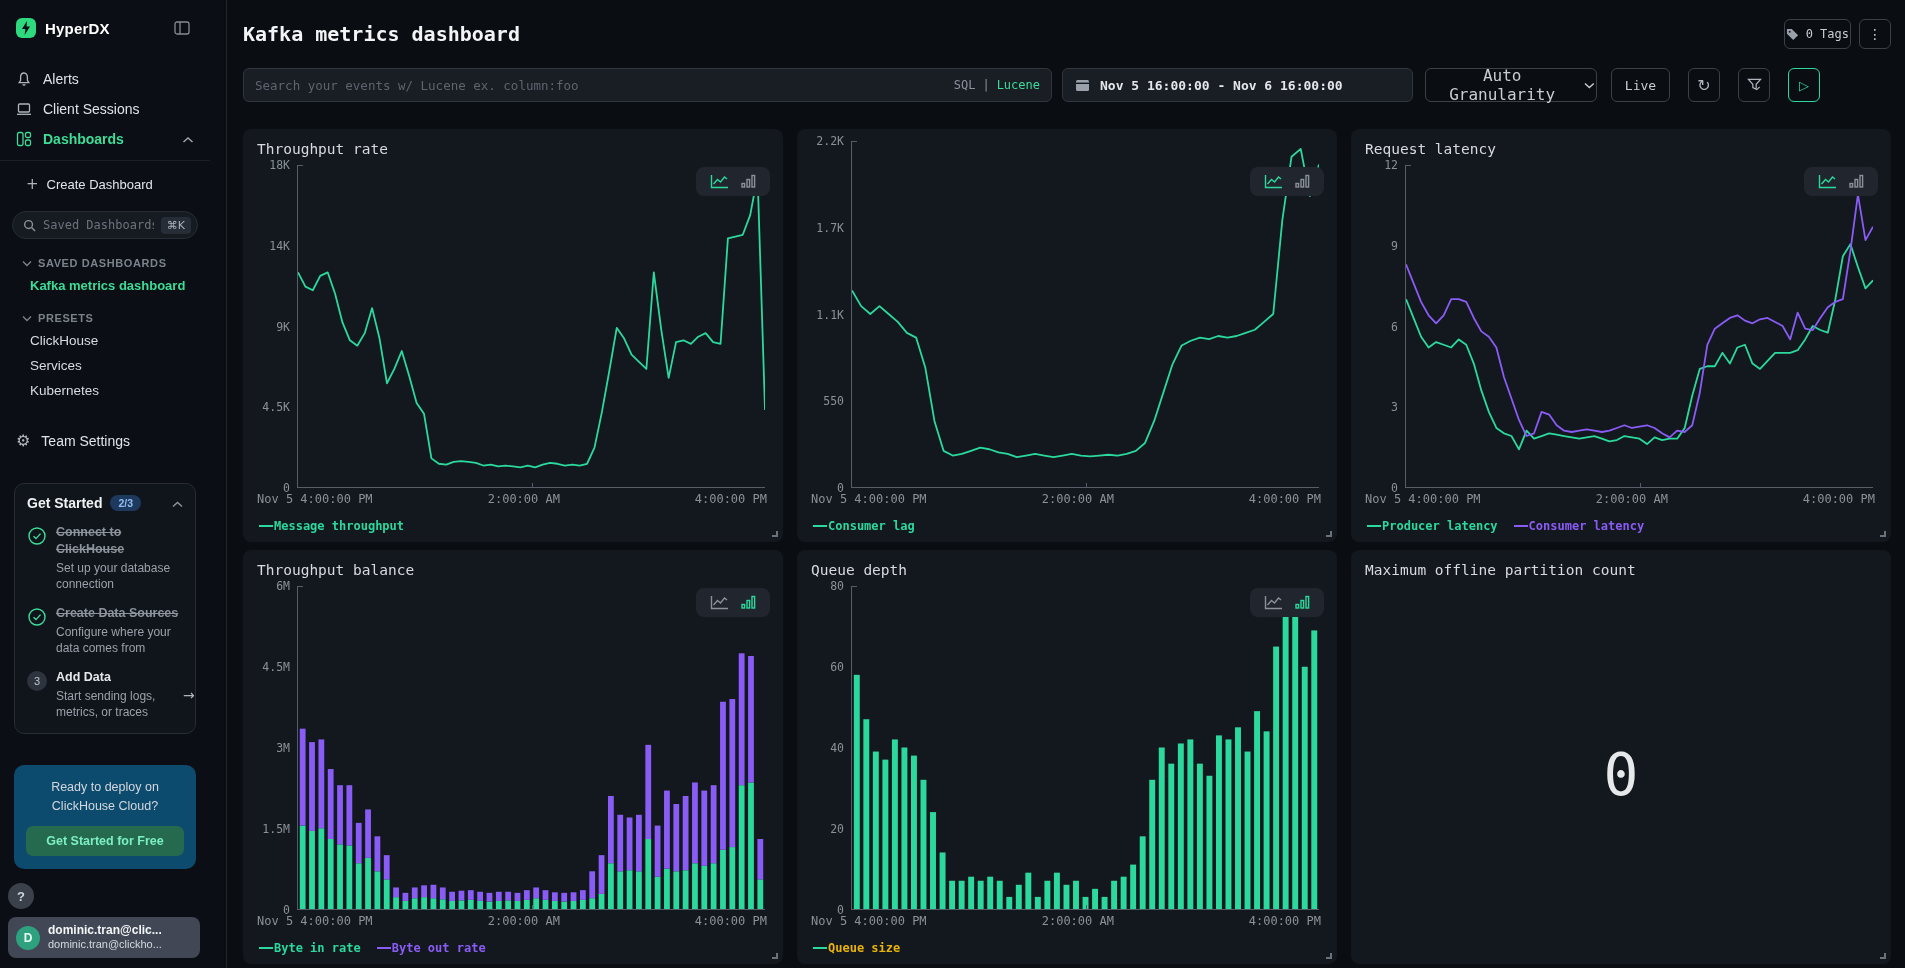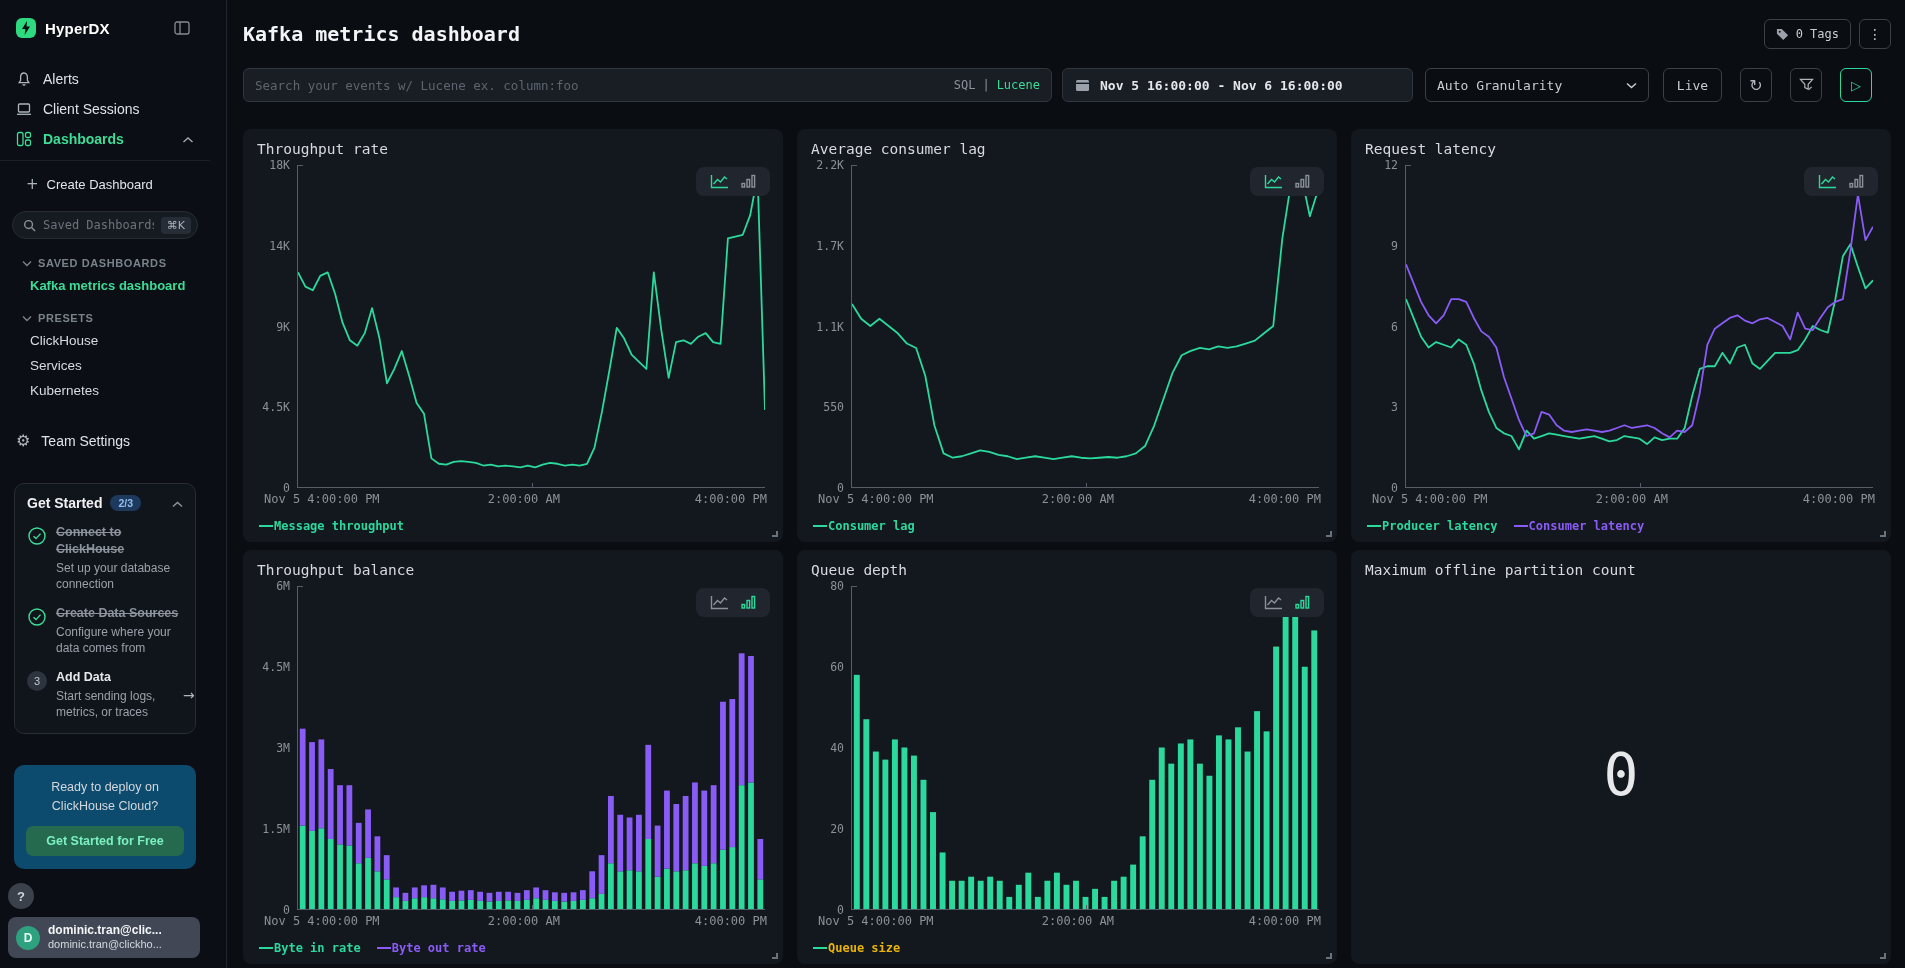--- a/index.html
+++ b/index.html
@@ -72,37 +72,37 @@
   .user-name { font-size:12px; font-weight:bold; color:#f4f6f8; line-height:1.25; }
   .user-email { font-size:11px; color:#d5d9de; line-height:1.25; }
   .sidebar-spacer { margin-top:auto; }
 
   
   .main { flex:1; padding:14px 14px 0 16px; display:flex; flex-direction:column; }
   .page-head { display:flex; align-items:center; height:40px; }
   .page-title { font-family:"DejaVu Sans Mono", monospace; font-size:20px; font-weight:bold; color:#f2f4f6; }
   .head-actions { margin-left:auto; display:flex; gap:8px; }
   .btn { background:transparent; border:1px solid #3a4149; color:#c9cdd2; border-radius:6px;
-    font-family:"DejaVu Sans Mono", monospace; font-size:12px; height:30px; padding:0 11px;
+    font-family:"DejaVu Sans Mono", monospace; font-size:12px; height:30px; padding:0 1px;
     display:flex; align-items:center; gap:7px; cursor:pointer; }
   .btn.icon-only { width:32px; justify-content:center; padding:0; }
   .kebab { font-family:"DejaVu Sans", sans-serif; font-size:14px; }
 
   .toolbar { display:flex; align-items:center; margin-top:14px; height:34px; gap:10px; }
   .event-search { width:809px; height:34px; background:#191e25; border:1px solid #30363e; border-radius:6px;
     display:flex; align-items:center; padding:0 11px; gap:8px; }
   .event-search input { flex:1; min-width:0; background:transparent; border:none; outline:none; color:#cfd3d8;
     font-family:"DejaVu Sans Mono", monospace; font-size:12.5px; }
   .event-search input::placeholder { color:#5d646e; }
   .lang-toggle { font-family:"DejaVu Sans Mono", monospace; font-size:12px; color:#8a919b; display:flex; gap:7px; }
   .lang-toggle .lucene { color:#3ddc97; cursor:pointer; } .lang-toggle .sql { cursor:pointer; }
   .date-range { width:351px; height:34px; background:#191e25; border:1px solid #30363e; border-radius:6px;
     display:flex; align-items:center; gap:10px; padding:0 12px; cursor:pointer;
     font-family:"DejaVu Sans Mono", monospace; font-size:13px; font-weight:bold; color:#e4e7ea; }
-  .gran-btn { margin-left:2px; width:224px; height:34px; justify-content:space-between; font-size:13px; }
+  .gran-btn { margin-left:2px; width:172px; height:34px; justify-content:space-between; font-size:16px; }
   .live-btn { margin-left:4px; width:59px; height:34px; justify-content:center; font-size:13px; }
   .tb-icon-btn { margin-left:8px; width:42px; height:34px; justify-content:center; padding:0; }
   .refresh-glyph { font-family:"DejaVu Sans", sans-serif; font-size:16px; color:#aeb5bd; }
   .play-btn { border-color:#2bd99c; color:#2bd99c; }
   .play-glyph { font-family:"DejaVu Sans", sans-serif; font-size:13px; }
 
   
   .charts { margin-top:27px; display:grid; grid-template-columns:repeat(3, 1fr);
     grid-template-rows:413px 414px; gap:8px 14px; }
   .panel { background:#13171e; border-radius:8px; padding:12px 14px 6px 14px; position:relative;
@@ -117,21 +117,21 @@
   .y-axis { width:40px; display:flex; flex-direction:column; justify-content:space-between;
     align-items:flex-end; padding-right:7px; font-family:"DejaVu Sans Mono", monospace;
     font-size:11.5px; color:#8a9199; }
   .y-axis span { height:0; display:flex; align-items:center; }
   .plot { flex:1; position:relative; border-left:1px solid #565d66; border-bottom:1px solid #565d66; }
   .plot::before { content:''; position:absolute; top:0; left:0; width:5px; height:1px; background:#565d66; }
   .plot svg { position:absolute; inset:0; width:100%; height:100%; }
   .xtick-mid { position:absolute; left:50%; bottom:-1px; width:1px; height:5px; background:#565d66; }
   .x-labels { position:relative; height:18px; margin-top:4px; font-family:"DejaVu Sans Mono", monospace;
     font-size:12px; color:#8a9199; }
-  .x-labels .xl { position:absolute; left:7px; } .x-labels .xc { position:absolute; left:50%; transform:translateX(-35%); }
+  .x-labels .xl { position:absolute; left:0; } .x-labels .xc { position:absolute; left:50%; transform:translateX(-35%); }
   .x-labels .xr { position:absolute; right:2px; }
   .legend { display:flex; gap:16px; margin:8px 0 2px 2px; min-height:16px;
     font-family:"DejaVu Sans Mono", monospace; font-size:12px; font-weight:bold; }
   .legend-item { display:flex; align-items:center; gap:1px; }
   .legend-dash { width:14px; height:2px; }
   .resize-handle { position:absolute; right:5px; bottom:5px; width:6px; height:6px;
     border-right:2px solid #6b727c; border-bottom:2px solid #6b727c; cursor:nwse-resize; }
   .big-number-wrap { flex:1; display:flex; align-items:center; justify-content:center; }
   .big-number { font-family:"DejaVu Sans Mono", monospace; font-size:58px; color:#e6e8ea; margin-top:6px; }
 </style>
@@ -380,21 +380,20 @@
         <div class="legend">
             <span class="legend-item">
               <span class="legend-dash" style="background: rgb(43, 217, 156);"></span>
               <span style="color: rgb(43, 217, 156);">Message throughput</span>
             </span>
           </div>
         <span class="resize-handle"></span>
       </section>
 
       <section class="panel">
-        <h3 class="panel-title">Average consumer lag</h3>
         <div class="chart-toggle">
           <span class="tgl t-line active">
               <svg width="19" height="15" viewBox="0 0 19 15" fill="none" stroke-width="1.4">
                 <polyline points="1.5,1 1.5,13.5 18,13.5"></polyline>
                 <polyline points="3.5,10 7.5,5.5 10.5,8 14.5,3 17,5"></polyline>
               </svg>
             </span>
           <span class="tgl t-bar">
               <svg width="15" height="15" viewBox="0 0 15 15" fill="none" stroke-width="1.4">
                 <rect x="1" y="9.5" width="2.6" height="3.5"></rect>

